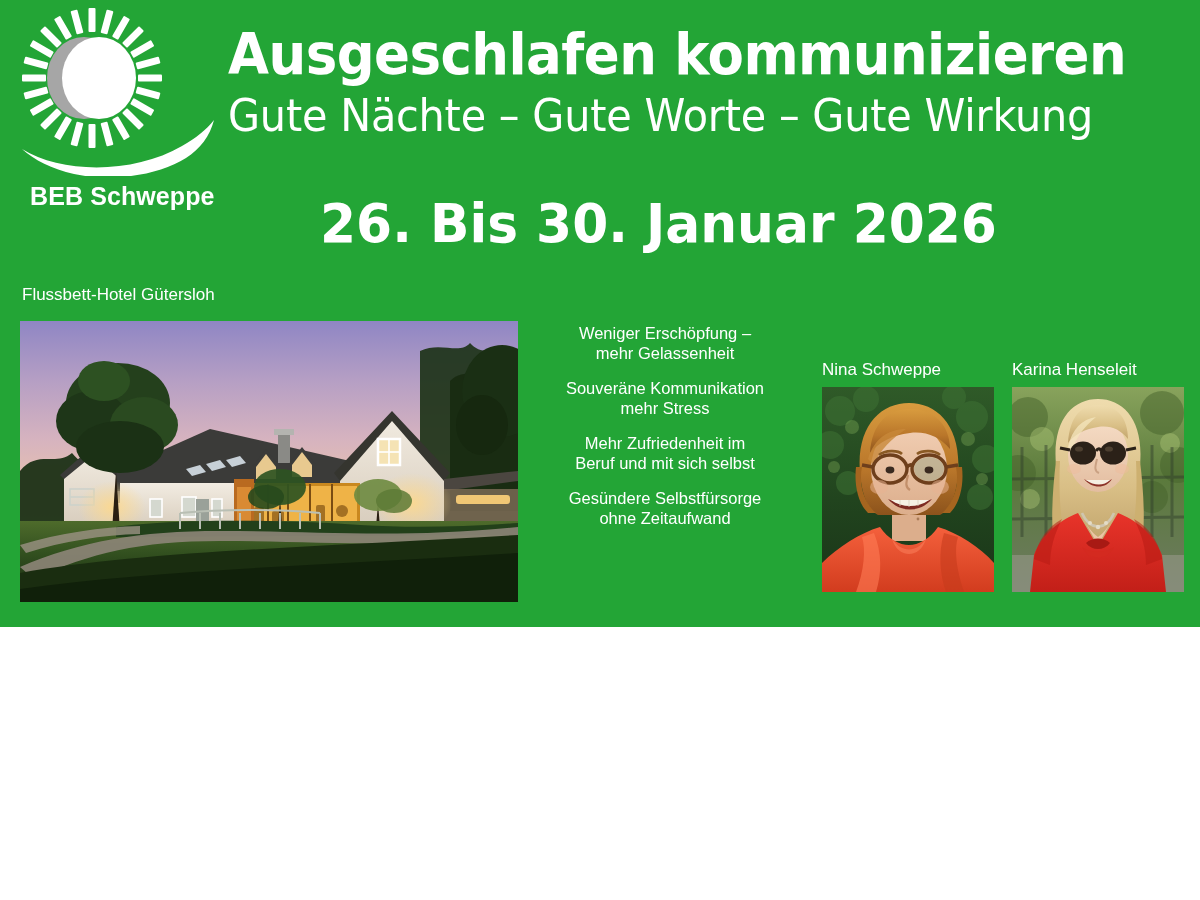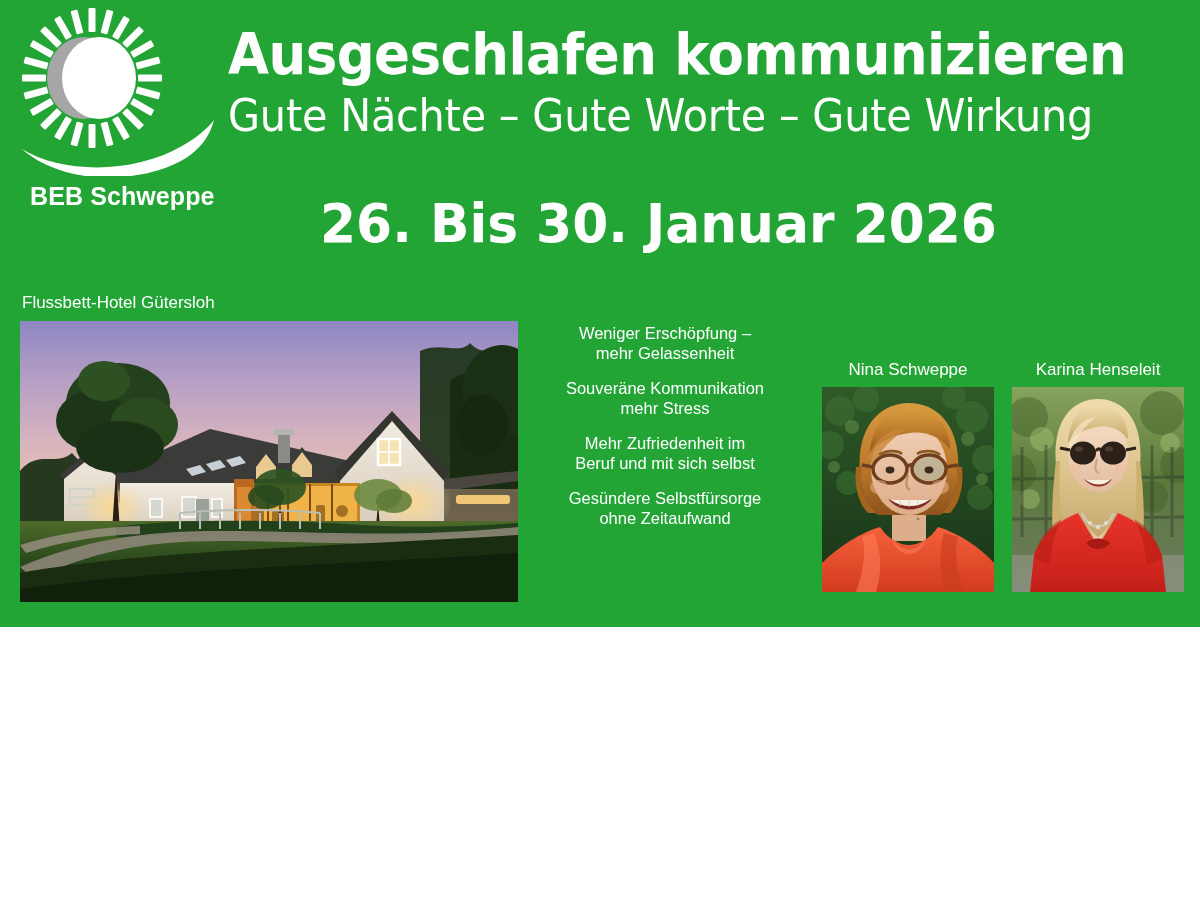--- a/index.html
+++ b/index.html
@@ -111,21 +111,21 @@
     letter-spacing: 0px;
     transform: scaleX(0.96);
     transform-origin: left center;
     white-space: nowrap;
   }
 
   
   .venue-caption {
     position: absolute;
     left: 22px;
-    top: 293px;
+    top: 285px;
     font-size: 17px;
     font-weight: 400;
     color: #ffffff;
     white-space: nowrap;
   }
 
   
   .hotel-photo {
     position: absolute;
     left: 20px;
@@ -167,21 +167,21 @@
     position: absolute;
     top: 0;
     width: 172px;
   }
   .speaker-1 { left: 0; }
   .speaker-2 { left: 190px; }
   .speaker-name {
     font-size: 17px;
     font-weight: 400;
     color: #ffffff;
-    text-align: center;
+    text-align: left;
     line-height: 20px;
     white-space: nowrap;
   }
   .speaker-photo {
     margin-top: 7px;
     width: 172px;
     height: 205px;
     overflow: hidden;
     background: #2c4a22;
   }

